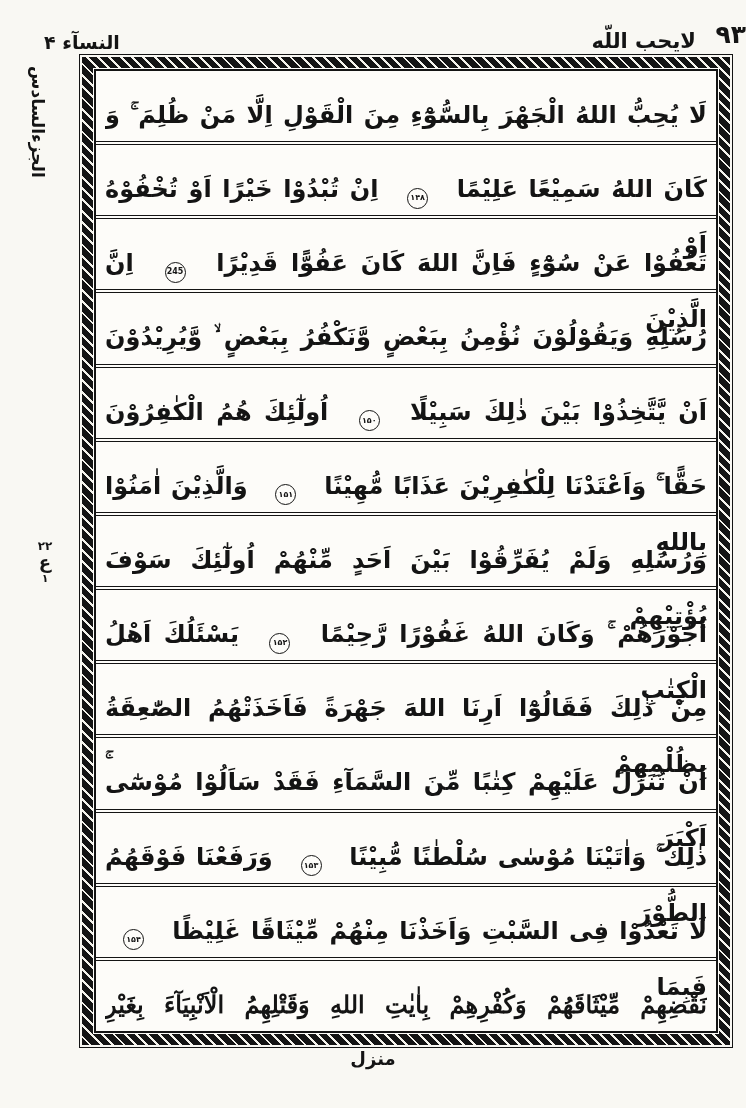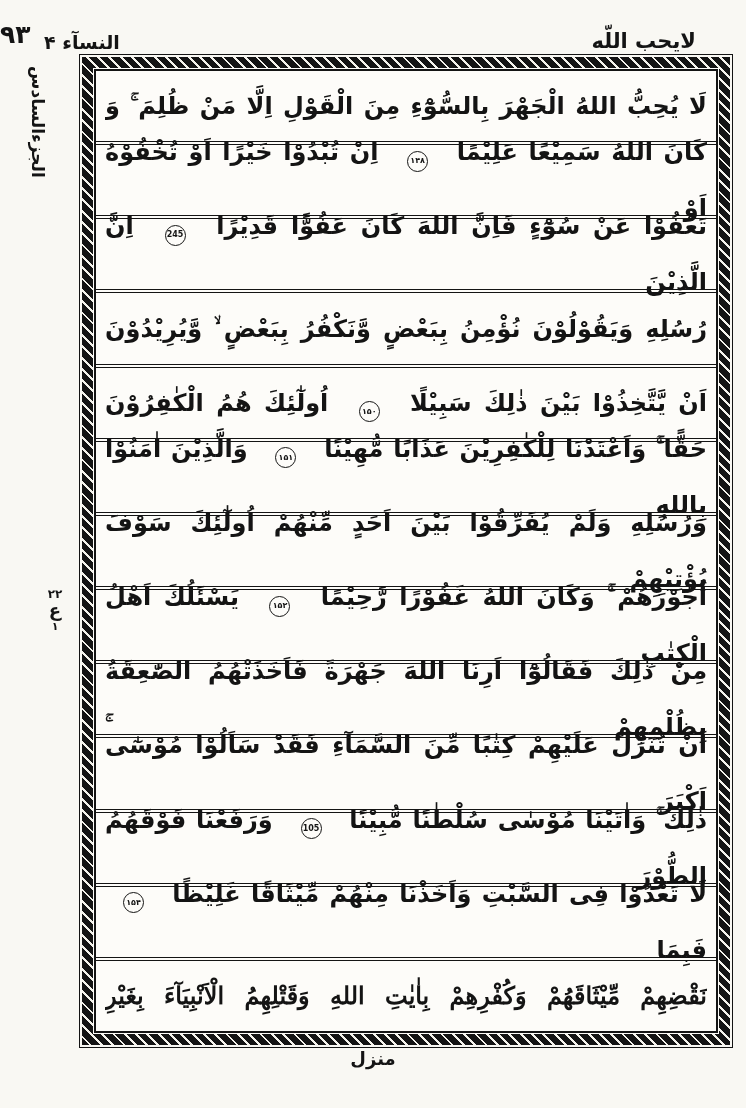--- a/index.html
+++ b/index.html
@@ -5,41 +5,41 @@
   html,body{margin:0;padding:0;}
   body{
     width:746px;height:1108px;position:relative;overflow:hidden;
     background:#f9f8f3;
     font-family:"DejaVu Sans",sans-serif;
     color:#141414;
   }
   
   .hdr{position:absolute;font-weight:bold;white-space:nowrap;}
   #surah-hdr{top:31px;left:44px;font-size:19px;}
-  #page-num{top:20px;left:0;width:100%;text-align:left;font-size:25px;letter-spacing:2px;}
+  #page-num{top:20px;left:0;width:100%;text-align:right;font-size:25px;letter-spacing:2px;}
   #juz-hdr{top:29px;right:50px;font-size:21px;}
 
   
   .frame{
     position:absolute;left:82px;top:57px;width:648px;height:988px;
     box-sizing:border-box;
     border:11px solid #141414;
     border-image:repeating-linear-gradient(45deg,#141414 0 5px,#f5f3ec 5px 7px,#141414 7px 8px) 11;
     outline:1.5px solid #141414;outline-offset:2px;
     background:#fdfcf9;
   }
   .inner{
     position:absolute;inset:1px;border:2px solid #141414;
     display:flex;flex-direction:column;box-sizing:border-box;
   }
   .line{
     flex:1;min-height:0;position:relative;
     border-bottom:4px double #141414;
     padding:16px 9px;box-sizing:border-box;
-    display:flex;align-items:center;
+    display:flex;align-items:flex-start;
   }
   .line:last-child{border-bottom:none;font-family:Liberation Serif, serif;}
   .line-text{
     width:100%;
     direction:rtl;unicode-bidi:embed;
     font-weight:bold;font-size:24px;line-height:56px;
     text-align:justify;text-align-last:justify;
     overflow:hidden;
   }
   .ayah-mark{
@@ -50,22 +50,22 @@
     letter-spacing:0;
   }
 
   
   #juz-vert{
     position:absolute;top:66px;left:28px;height:230px;
     writing-mode:vertical-rl;
     font-size:17px;font-weight:bold;letter-spacing:1px;
   }
   #ruku-marker{
-    position:absolute;left:36px;top:540px;width:38px;
-    text-align:center;font-weight:bold;line-height:1.1;margin-top:48px;
+    position:absolute;left:26px;top:540px;width:38px;
+    text-align:center;font-weight:bold;line-height:1.1;
   }
   #ruku-marker .rk-top{display:block;font-size:12px;}
   #ruku-marker .rk-mid{display:block;font-size:18px;}
   #ruku-marker .rk-bottom{display:block;font-size:11px;}
 
   
   #catchword{
     position:absolute;top:1048px;left:0;width:100%;
     text-align:center;font-size:18px;font-weight:bold;
   }
@@ -110,21 +110,21 @@
     <div class="line">
         <div class="line-text">اُجُوْرَهُمْ ۚ وَكَانَ اللهُ غَفُوْرًا رَّحِيْمًا <span class="ayah-mark">۱۵۲</span> يَسْئَلُكَ اَهْلُ الْكِتٰبِ</div>
       </div>
     <div class="line">
         <div class="line-text">مِنْ ذٰلِكَ فَقَالُوْٓا اَرِنَا اللهَ جَهْرَةً فَاَخَذَتْهُمُ الصّٰعِقَةُ بِظُلْمِهِمْ ۚ</div>
       </div>
     <div class="line">
         <div class="line-text">اَنْ تُنَزِّلَ عَلَيْهِمْ كِتٰبًا مِّنَ السَّمَآءِ فَقَدْ سَاَلُوْا مُوْسٰٓى اَكْبَرَ</div>
       </div>
     <div class="line">
-        <div class="line-text">ذٰلِكَ ۚ وَاٰتَيْنَا مُوْسٰى سُلْطٰنًا مُّبِيْنًا <span class="ayah-mark">105</span> وَرَفَعْنَا فَوْقَهُمُ الطُّوْرَ</div>
+        <div class="line-text">ذٰلِكَ ۚ وَاٰتَيْنَا مُوْسٰى سُلْطٰنًا مُّبِيْنًا <span class="ayah-mark">۱۵۳</span> وَرَفَعْنَا فَوْقَهُمُ الطُّوْرَ</div>
       </div>
     <div class="line">
         <div class="line-text">لَا تَعْدُوْا فِى السَّبْتِ وَاَخَذْنَا مِنْهُمْ مِّيْثَاقًا غَلِيْظًا <span class="ayah-mark">۱۵۴</span> فَبِمَا</div>
       </div>
     <div class="line">
         <div class="line-text">نَقْضِهِمْ مِّيْثَاقَهُمْ وَكُفْرِهِمْ بِاٰيٰتِ اللهِ وَقَتْلِهِمُ الْاَنْبِيَآءَ بِغَيْرِ</div>
       </div>
   </div>
 </div>
 

